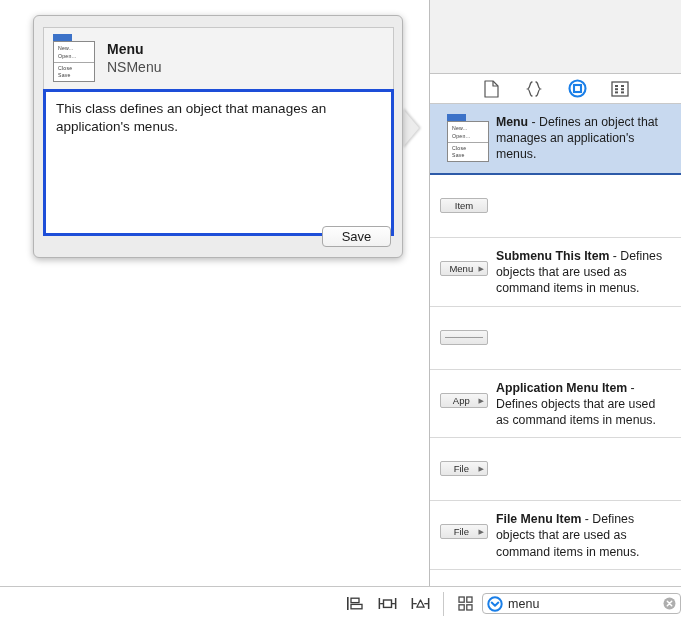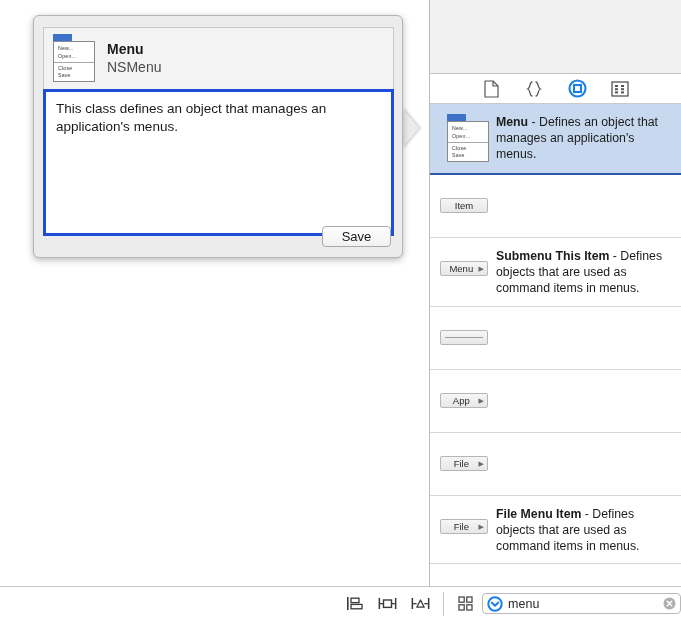--- a/index.html
+++ b/index.html
@@ -410,20 +410,23 @@
       </div>
     </div>
 
     <div class="lib-row">
       <div class="lib-icon">
         <div class="chip">
           <span class="lbl">App</span>
           <span class="arrow">▶</span>
         </div>
       </div>
+      <div class="lib-text">
+        <b>Application Menu Item</b><span> - </span><span>Defines objects that are used as command items in menus.</span>
+      </div>
     </div>
 
     <div class="lib-row">
       <div class="lib-icon">
         <div class="chip">
           <span class="lbl">File</span>
           <span class="arrow">▶</span>
         </div>
       </div>
     </div>

